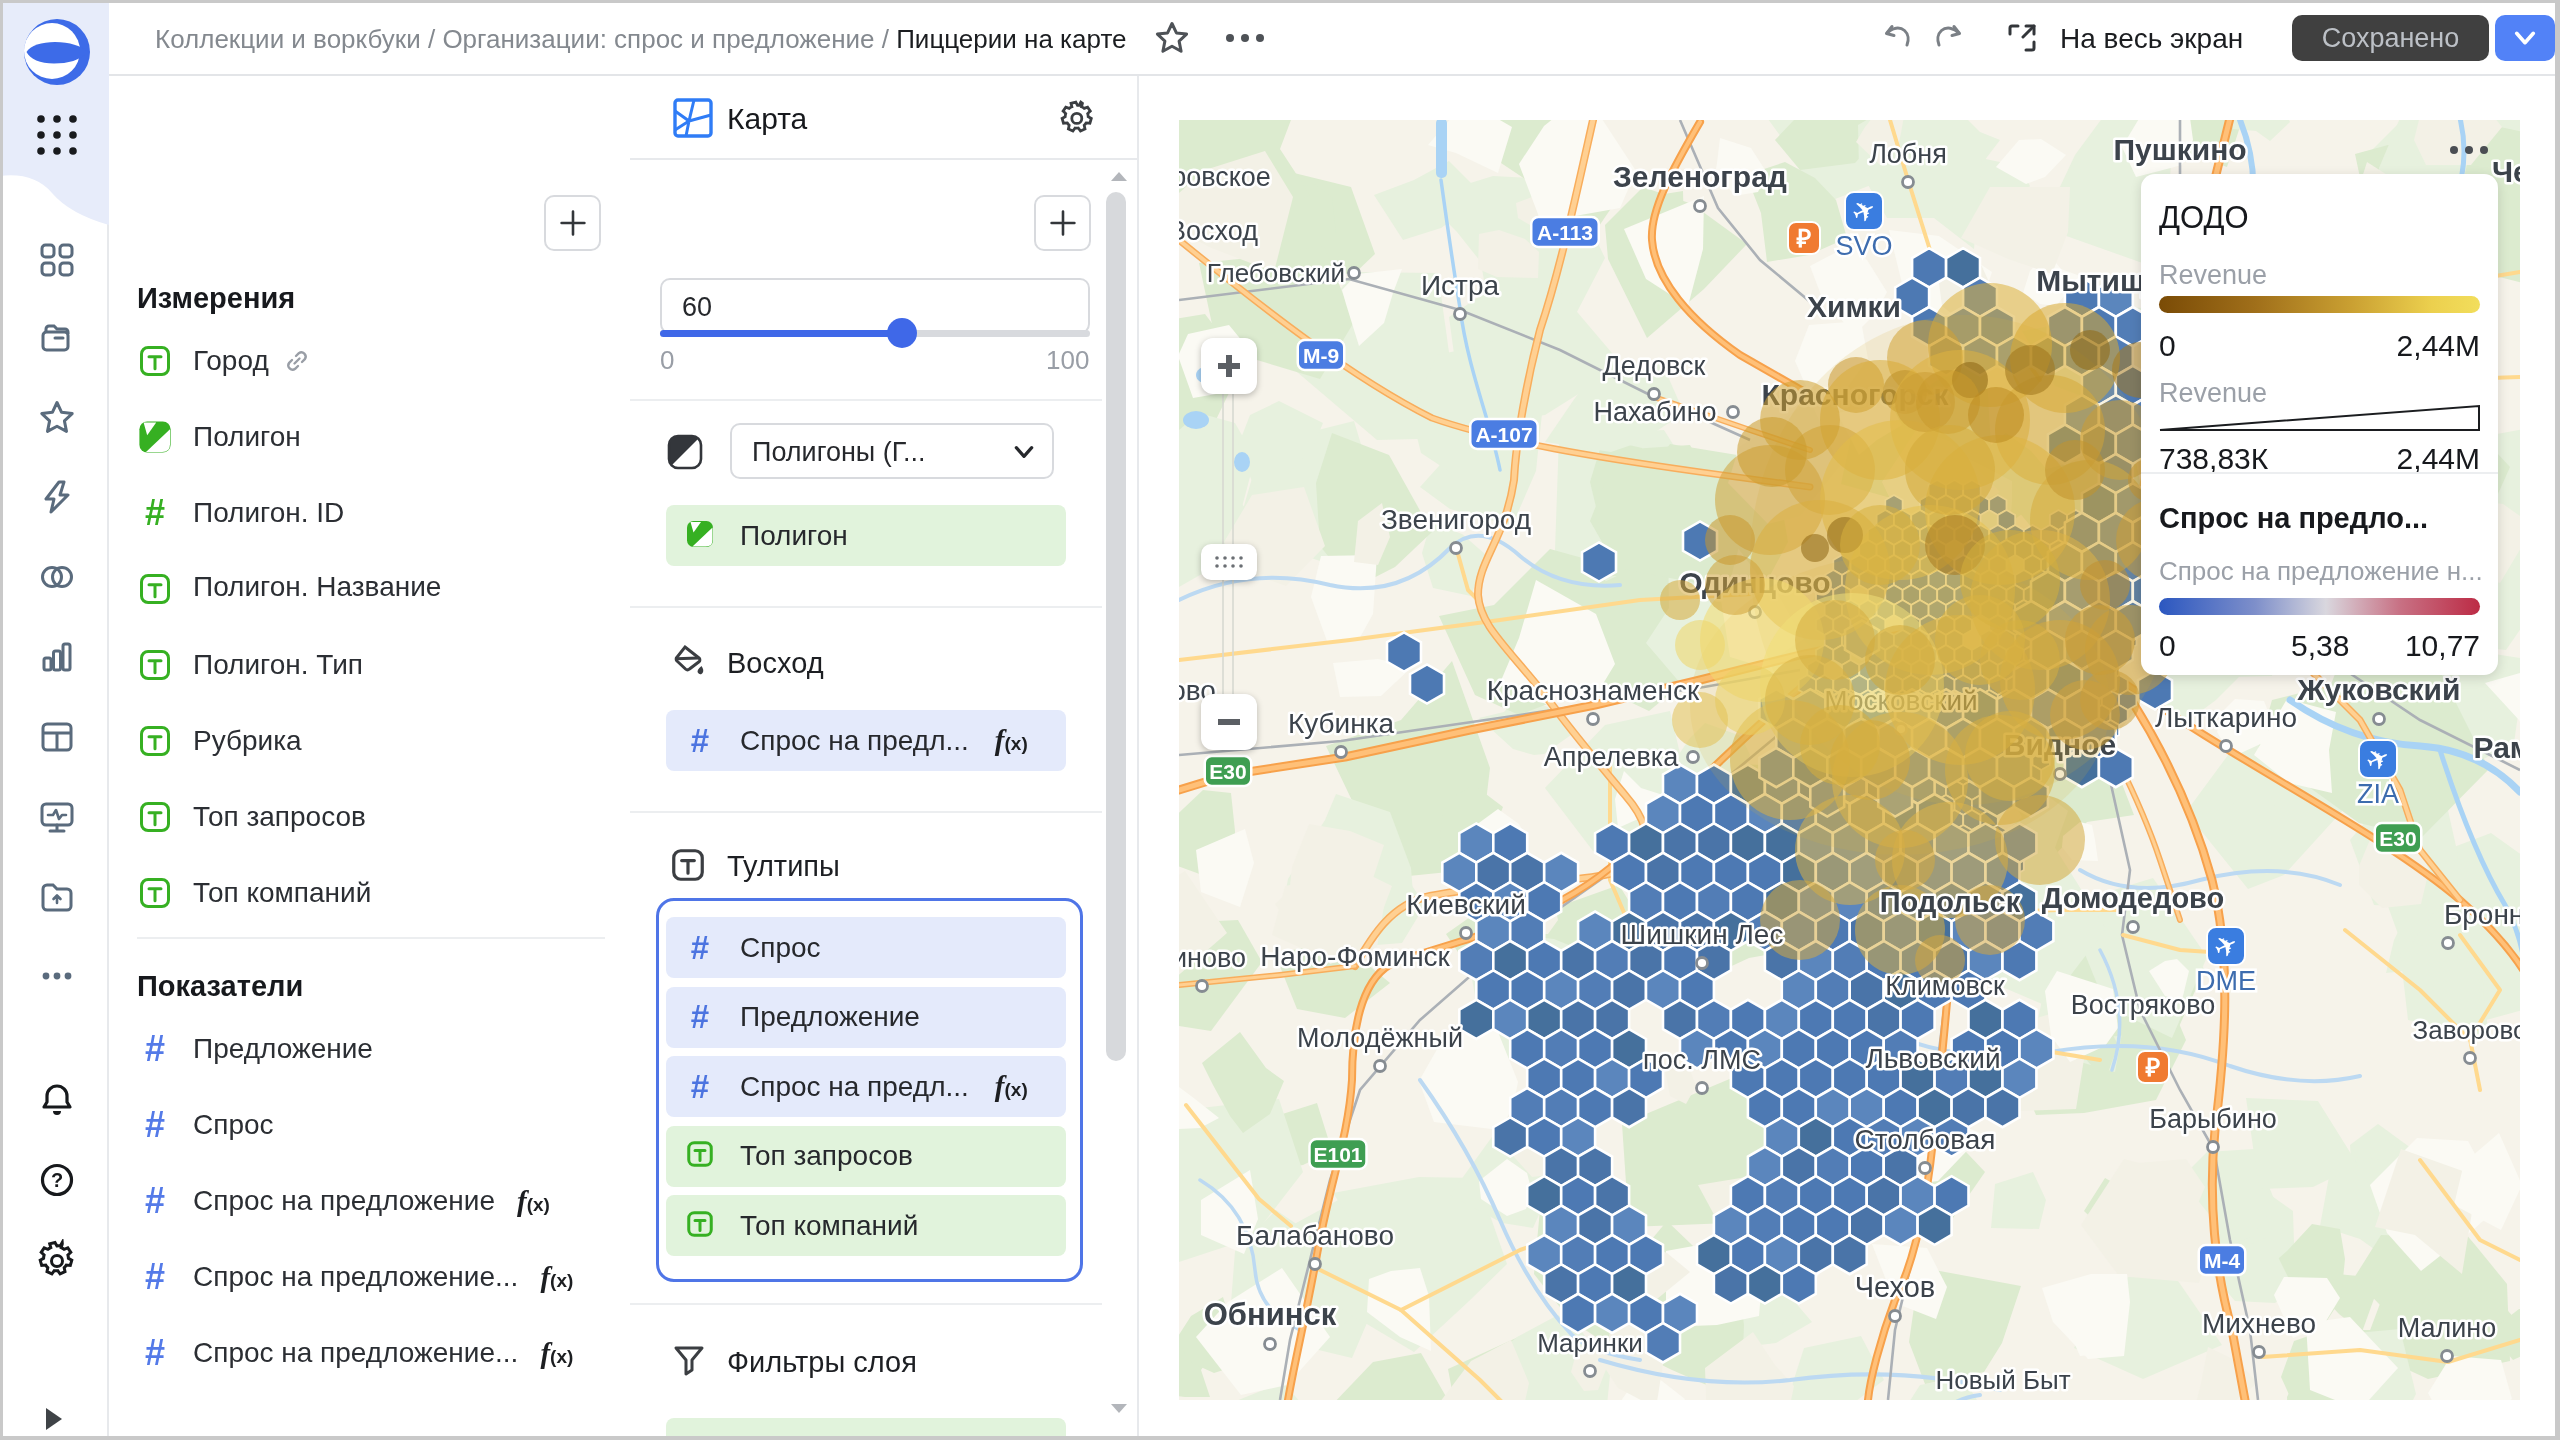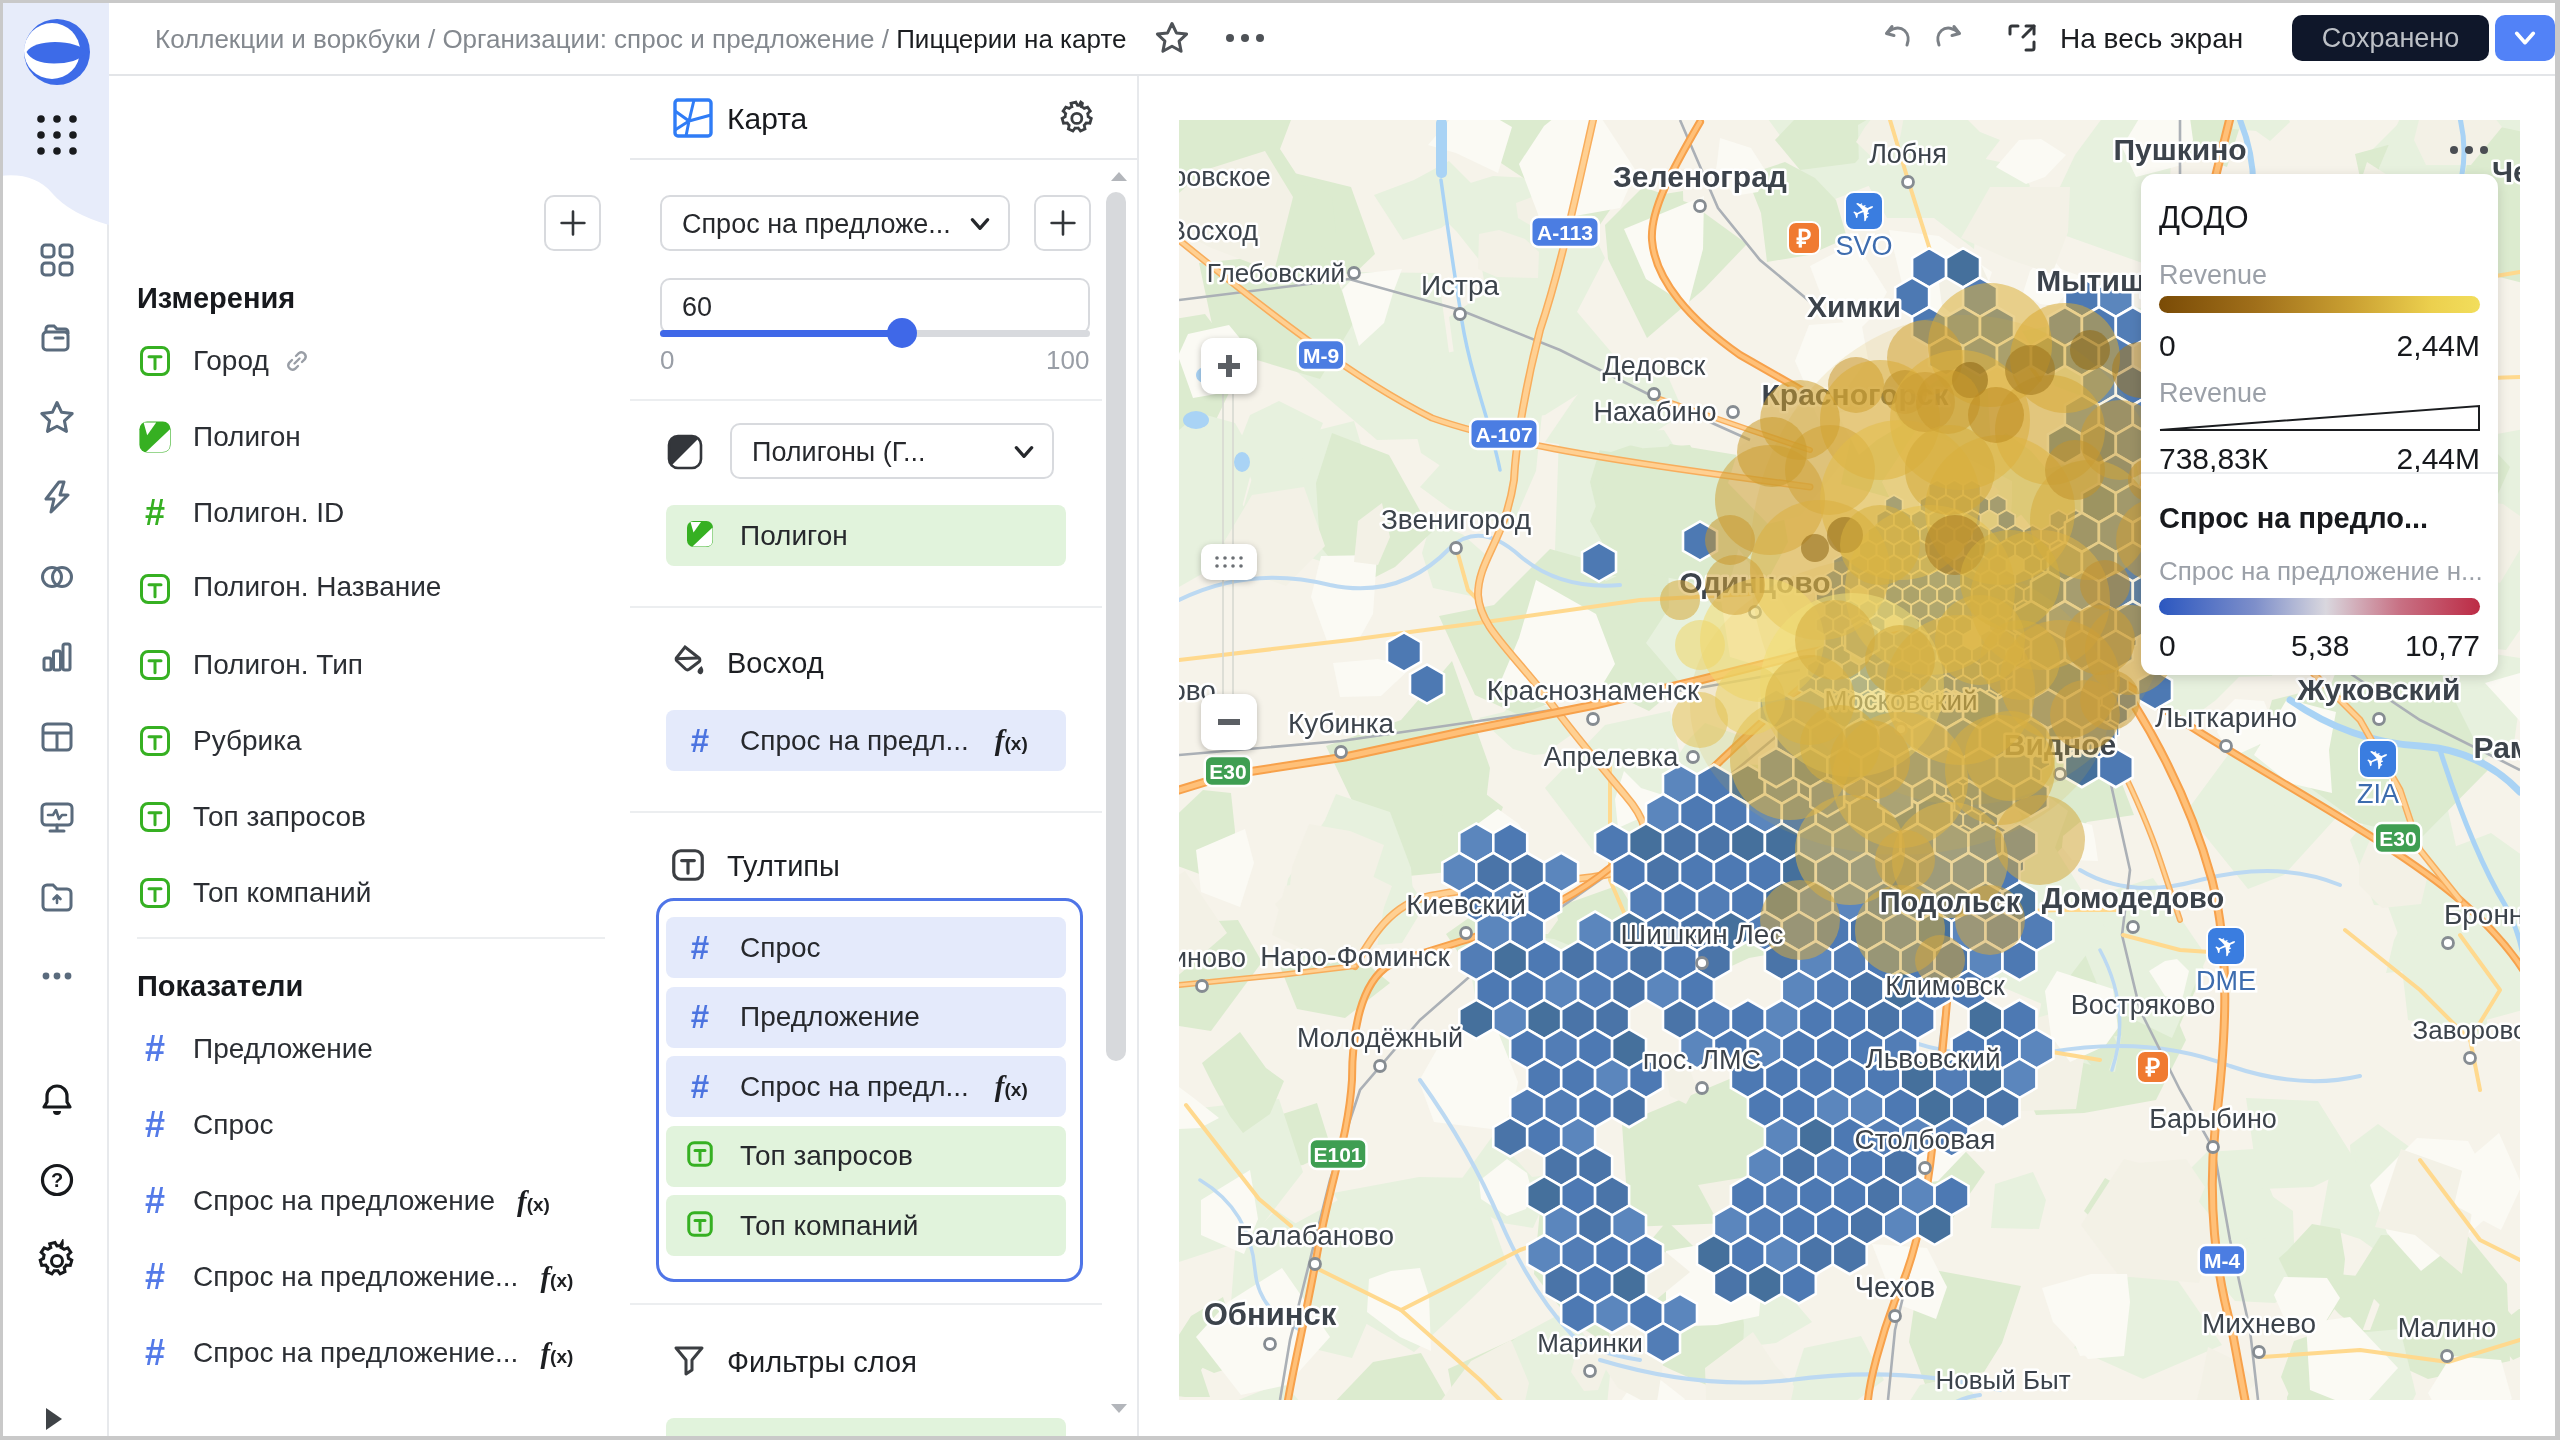--- a/index.html
+++ b/index.html
@@ -108,21 +108,21 @@
         </svg></div>
   <div class="abs" style="left:1822px;top:20px"><svg width="36" height="36" viewBox="0 0 36 36" fill="none">
           <path d="M23,6.5 L28.5,13.5 L21,15.5" stroke="#7b8086" stroke-width="3" fill="none" stroke-linecap="round" stroke-linejoin="round"></path>
           <path d="M27.8,13 C23,7.5 15,6.5 10.5,10.5 C6.5,14 6,20 8,25" stroke="#7b8086" stroke-width="3" fill="none" stroke-linecap="round"></path>
         </svg></div>
   <div class="abs" style="left:1895px;top:20px"><svg width="36" height="36" viewBox="0 0 36 36" fill="none">
           <path d="M6,14 V8 a2,2 0 0 1 2,-2 h6 M30,22 v6 a2,2 0 0 1 -2,2 h-6 M30,6 L19,17" stroke="#33363a" stroke-width="3" fill="none" stroke-linecap="round"></path>
           <path d="M22,6 h8 v8" stroke="#33363a" stroke-width="3" fill="none" stroke-linecap="round" stroke-linejoin="round"></path>
         </svg></div>
   <div class="abs" style="left:1951px;top:23px;font-size:28px;color:#1b1d20">На весь экран</div>
-  <div class="abs" style="left:2183px;top:15px;width:197px;height:46px;background:#0f172a;border-radius:10px;text-align:center;line-height:46px;font-size:27px;color:#bcc0c6">Сохранено</div>
+  <div class="abs" style="left:2183px;top:15px;width:197px;height:46px;background:#404040;border-radius:10px;text-align:center;line-height:46px;font-size:27px;color:#bcc0c6">Сохранено</div>
   <div class="abs" style="left:2386px;top:15px;width:60px;height:46px;background:#5282f7;border-radius:10px;display:flex;align-items:center;justify-content:center">
         <svg width="26" height="26" viewBox="0 0 26 26" fill="none">
           <path d="M4.68,8.32 L13.0,17.68 L21.32,8.32" stroke="#ffffff" stroke-width="3.6" stroke-linecap="round" stroke-linejoin="round"></path>
         </svg>
       </div>
 </div>
 
 <div class="abs" style="left:0;top:0;width:2560px;height:1440px;pointer-events:none">
   <div class="abs inbox" style="left:544px;top:195px;width:57px;height:56px;display:flex;align-items:center;justify-content:center">
         <svg width="30" height="30" viewBox="0 0 30 30" fill="none">
@@ -249,26 +249,20 @@
             <path d="M3,14 L17,24 L3,33 M17,24 L14,39 M17,24 L39,18 M22,3 L17,24" stroke="#2f7cf6" stroke-width="3"></path>
           </svg></div>
     <div class="abs" style="left:97px;top:26px;font-size:30px;color:#17191d">Карта</div>
     <div class="abs" style="left:427px;top:22px"><svg width="40" height="40" viewBox="0 0 40 40" fill="none">
             <path d="M25.4 5.3l-.9 3.5c1 .4 1.9 1 2.7 1.6l3.4-1.3 2.7 4-2.6 2.5c.3 1 .5 2 .5 3.1l3.1 1.8-1.4 4.7-3.7-.3c-.6.9-1.2 1.7-2 2.4l.8 3.6-4.5 2.1-2.2-3c-.5.1-1 .1-1.6.1s-1.1 0-1.6-.1l-2.2 3-4.5-2.1.8-3.6c-.8-.7-1.4-1.5-2-2.4l-3.7.3-1.4-4.7 3.1-1.8c0-1.1.2-2.1.5-3.1l-2.6-2.5 2.7-4 3.4 1.3c.8-.6 1.7-1.2 2.7-1.6l-.9-3.5 4.8-1.2 1.7 3.2h1.6l1.7-3.2z" stroke="#3b3e42" stroke-width="2.8"></path>
             <circle cx="19.8" cy="20.4" r="5" stroke="#3b3e42" stroke-width="2.8"></circle>
           </svg></div>
   </div>
 </div>
 <div class="abs" style="left:630px;top:160px;width:507px;height:1280px;background:#fff;overflow:hidden">
-  <div class="abs inbox" style="left:30px;top:35px;width:350px;height:56px">
-    <span style="position:absolute;left:20px;top:12px;font-size:27px;color:#26282c">Спрос на предложе...</span>
-    <span style="position:absolute;right:16px;top:15px"><svg width="24" height="24" viewBox="0 0 24 24" fill="none">
-            <path d="M4.32,7.68 L12.0,16.32 L19.68,7.68" stroke="#26282c" stroke-width="3.2" stroke-linecap="round" stroke-linejoin="round"></path>
-          </svg></span>
-  </div>
   <div class="abs inbox" style="left:404px;top:35px;width:57px;height:56px;display:flex;align-items:center;justify-content:center">
         <svg width="30" height="30" viewBox="0 0 30 30" fill="none">
           <path d="M15.0,3.5999999999999996 V26.4 M3.5999999999999996,15.0 H26.4" stroke="#33363a" stroke-width="2.6" stroke-linecap="round"></path>
         </svg>
       </div>
   <div class="abs inbox" style="left:30px;top:118px;width:430px;height:56px">
         <span style="position:absolute;left:20px;top:12px;font-size:27px;color:#26282c">60</span>
       </div>
   <div class="abs" style="left:30px;top:170px;width:430px;height:7px;background:#d8dade;border-radius:4px"></div>
   <div class="abs" style="left:30px;top:170px;width:242px;height:7px;background:#3f68e8;border-radius:4px"></div>

